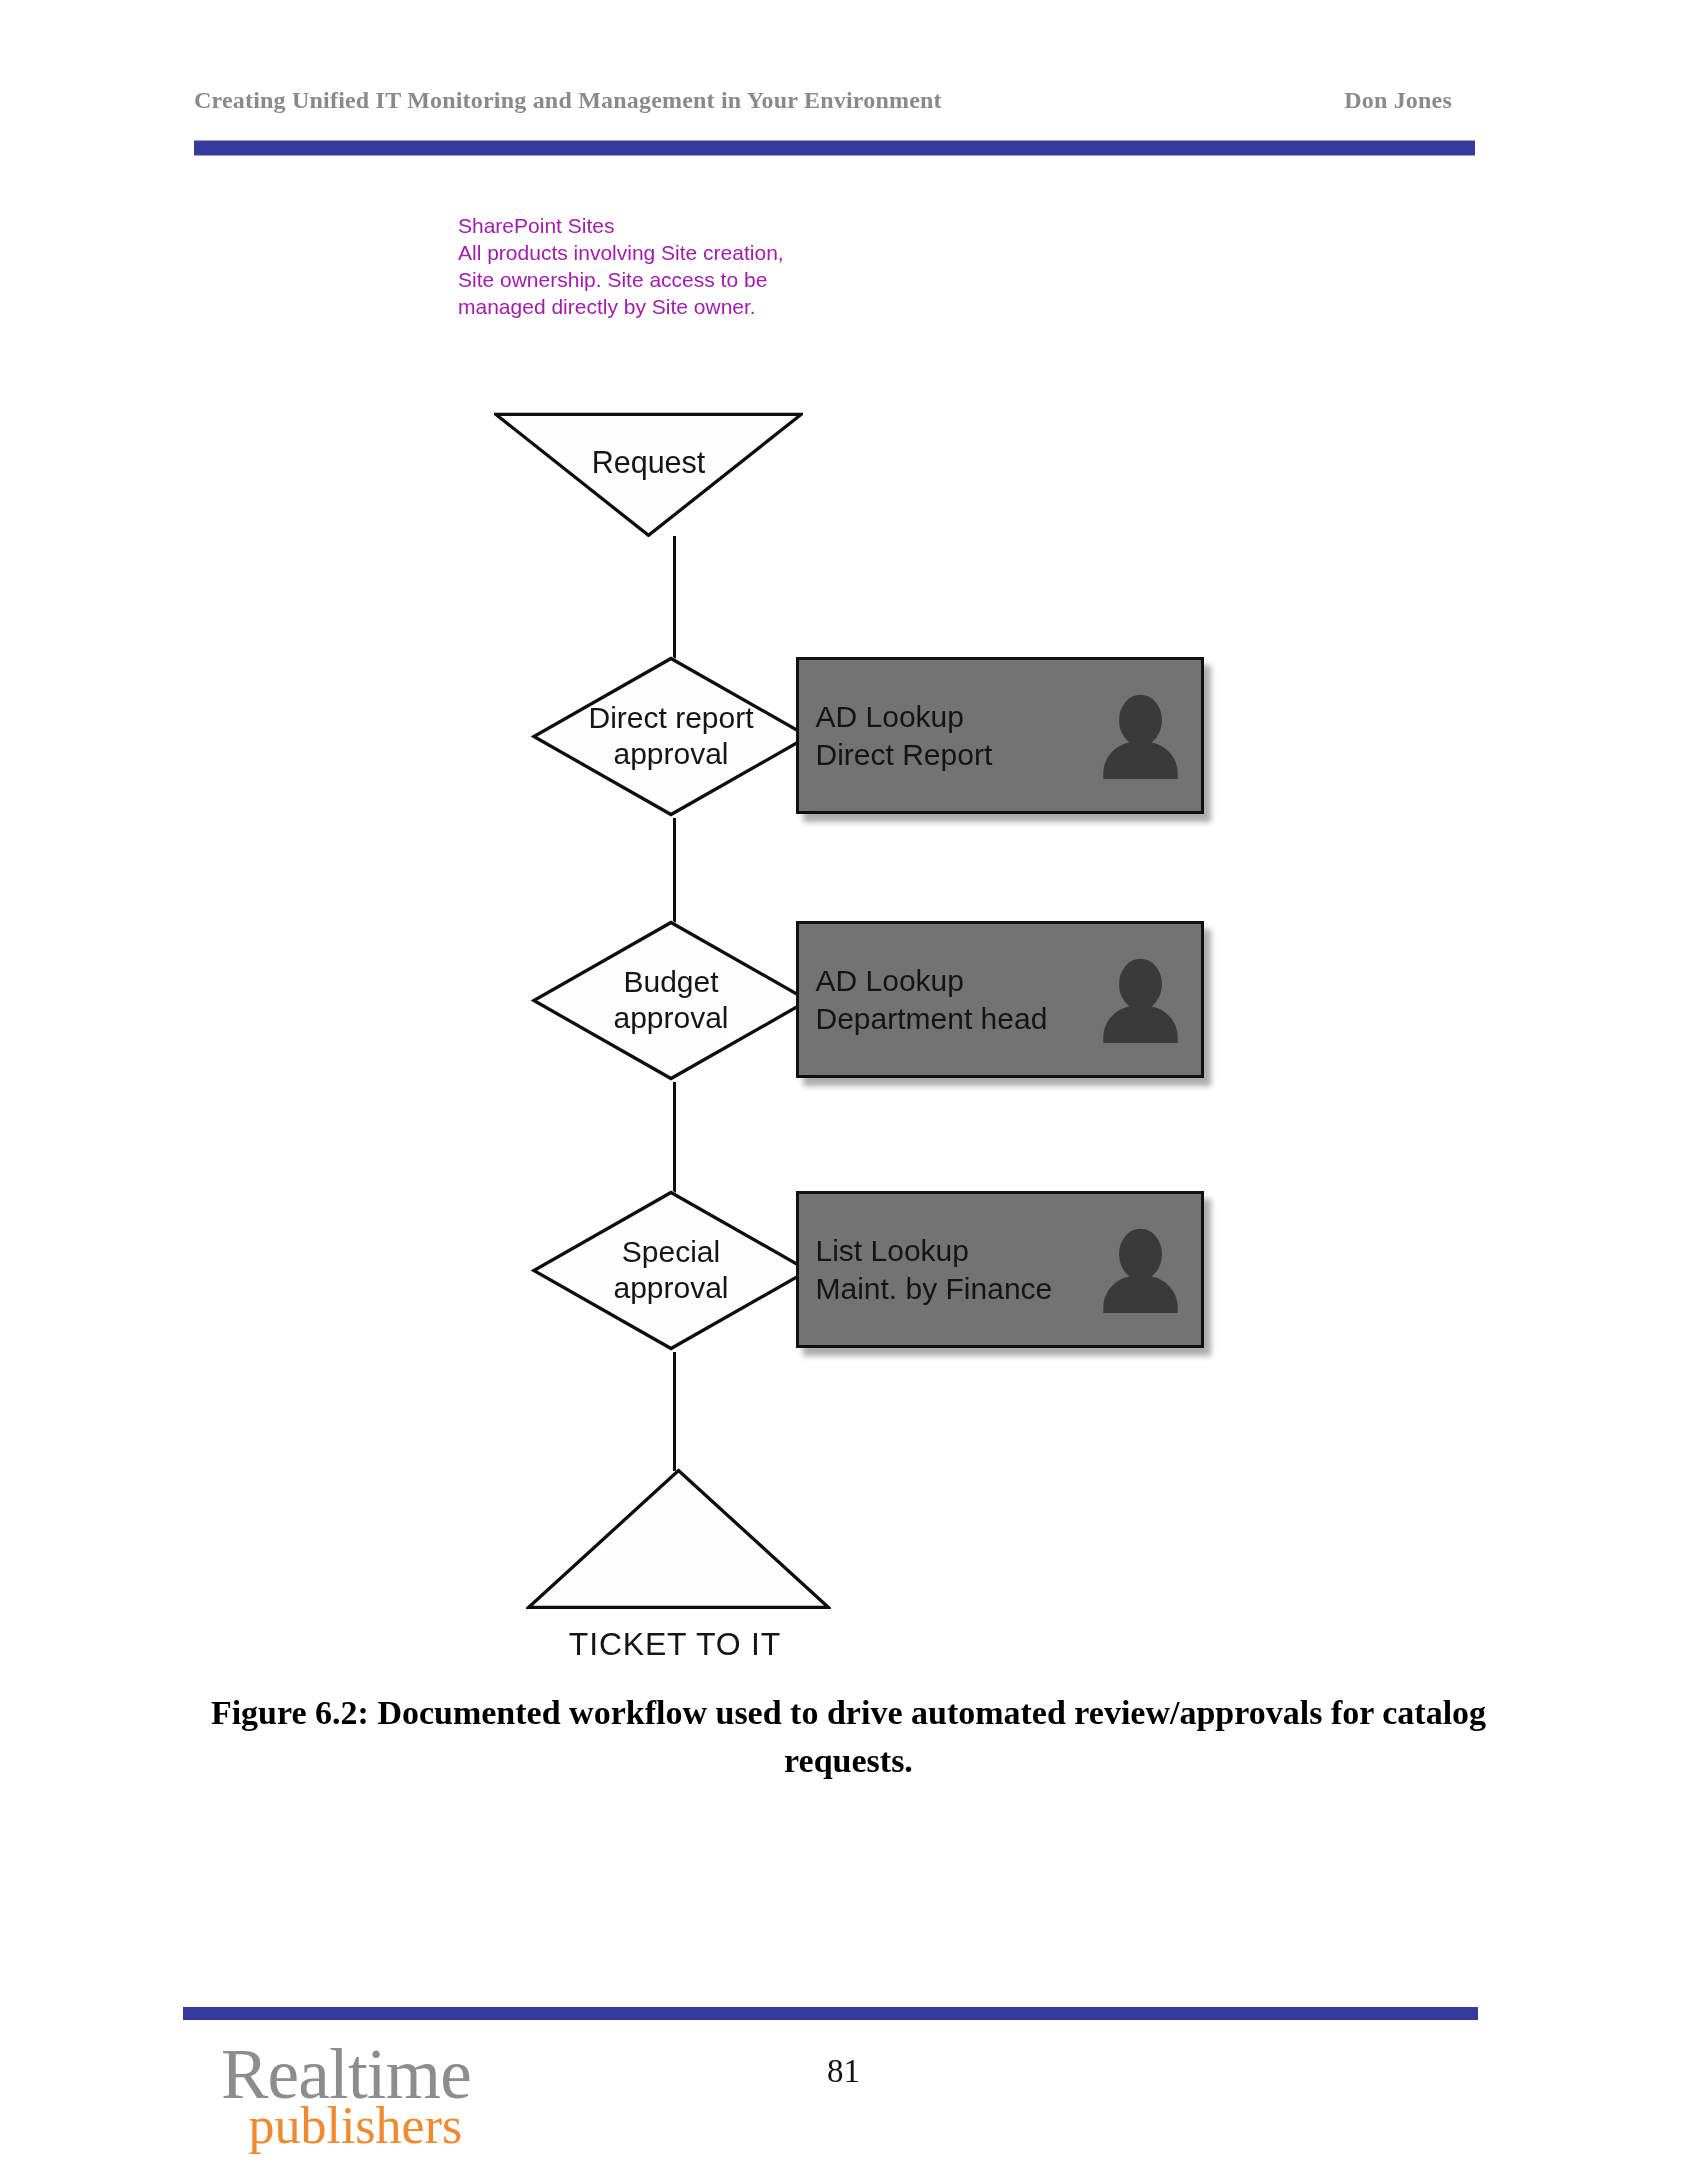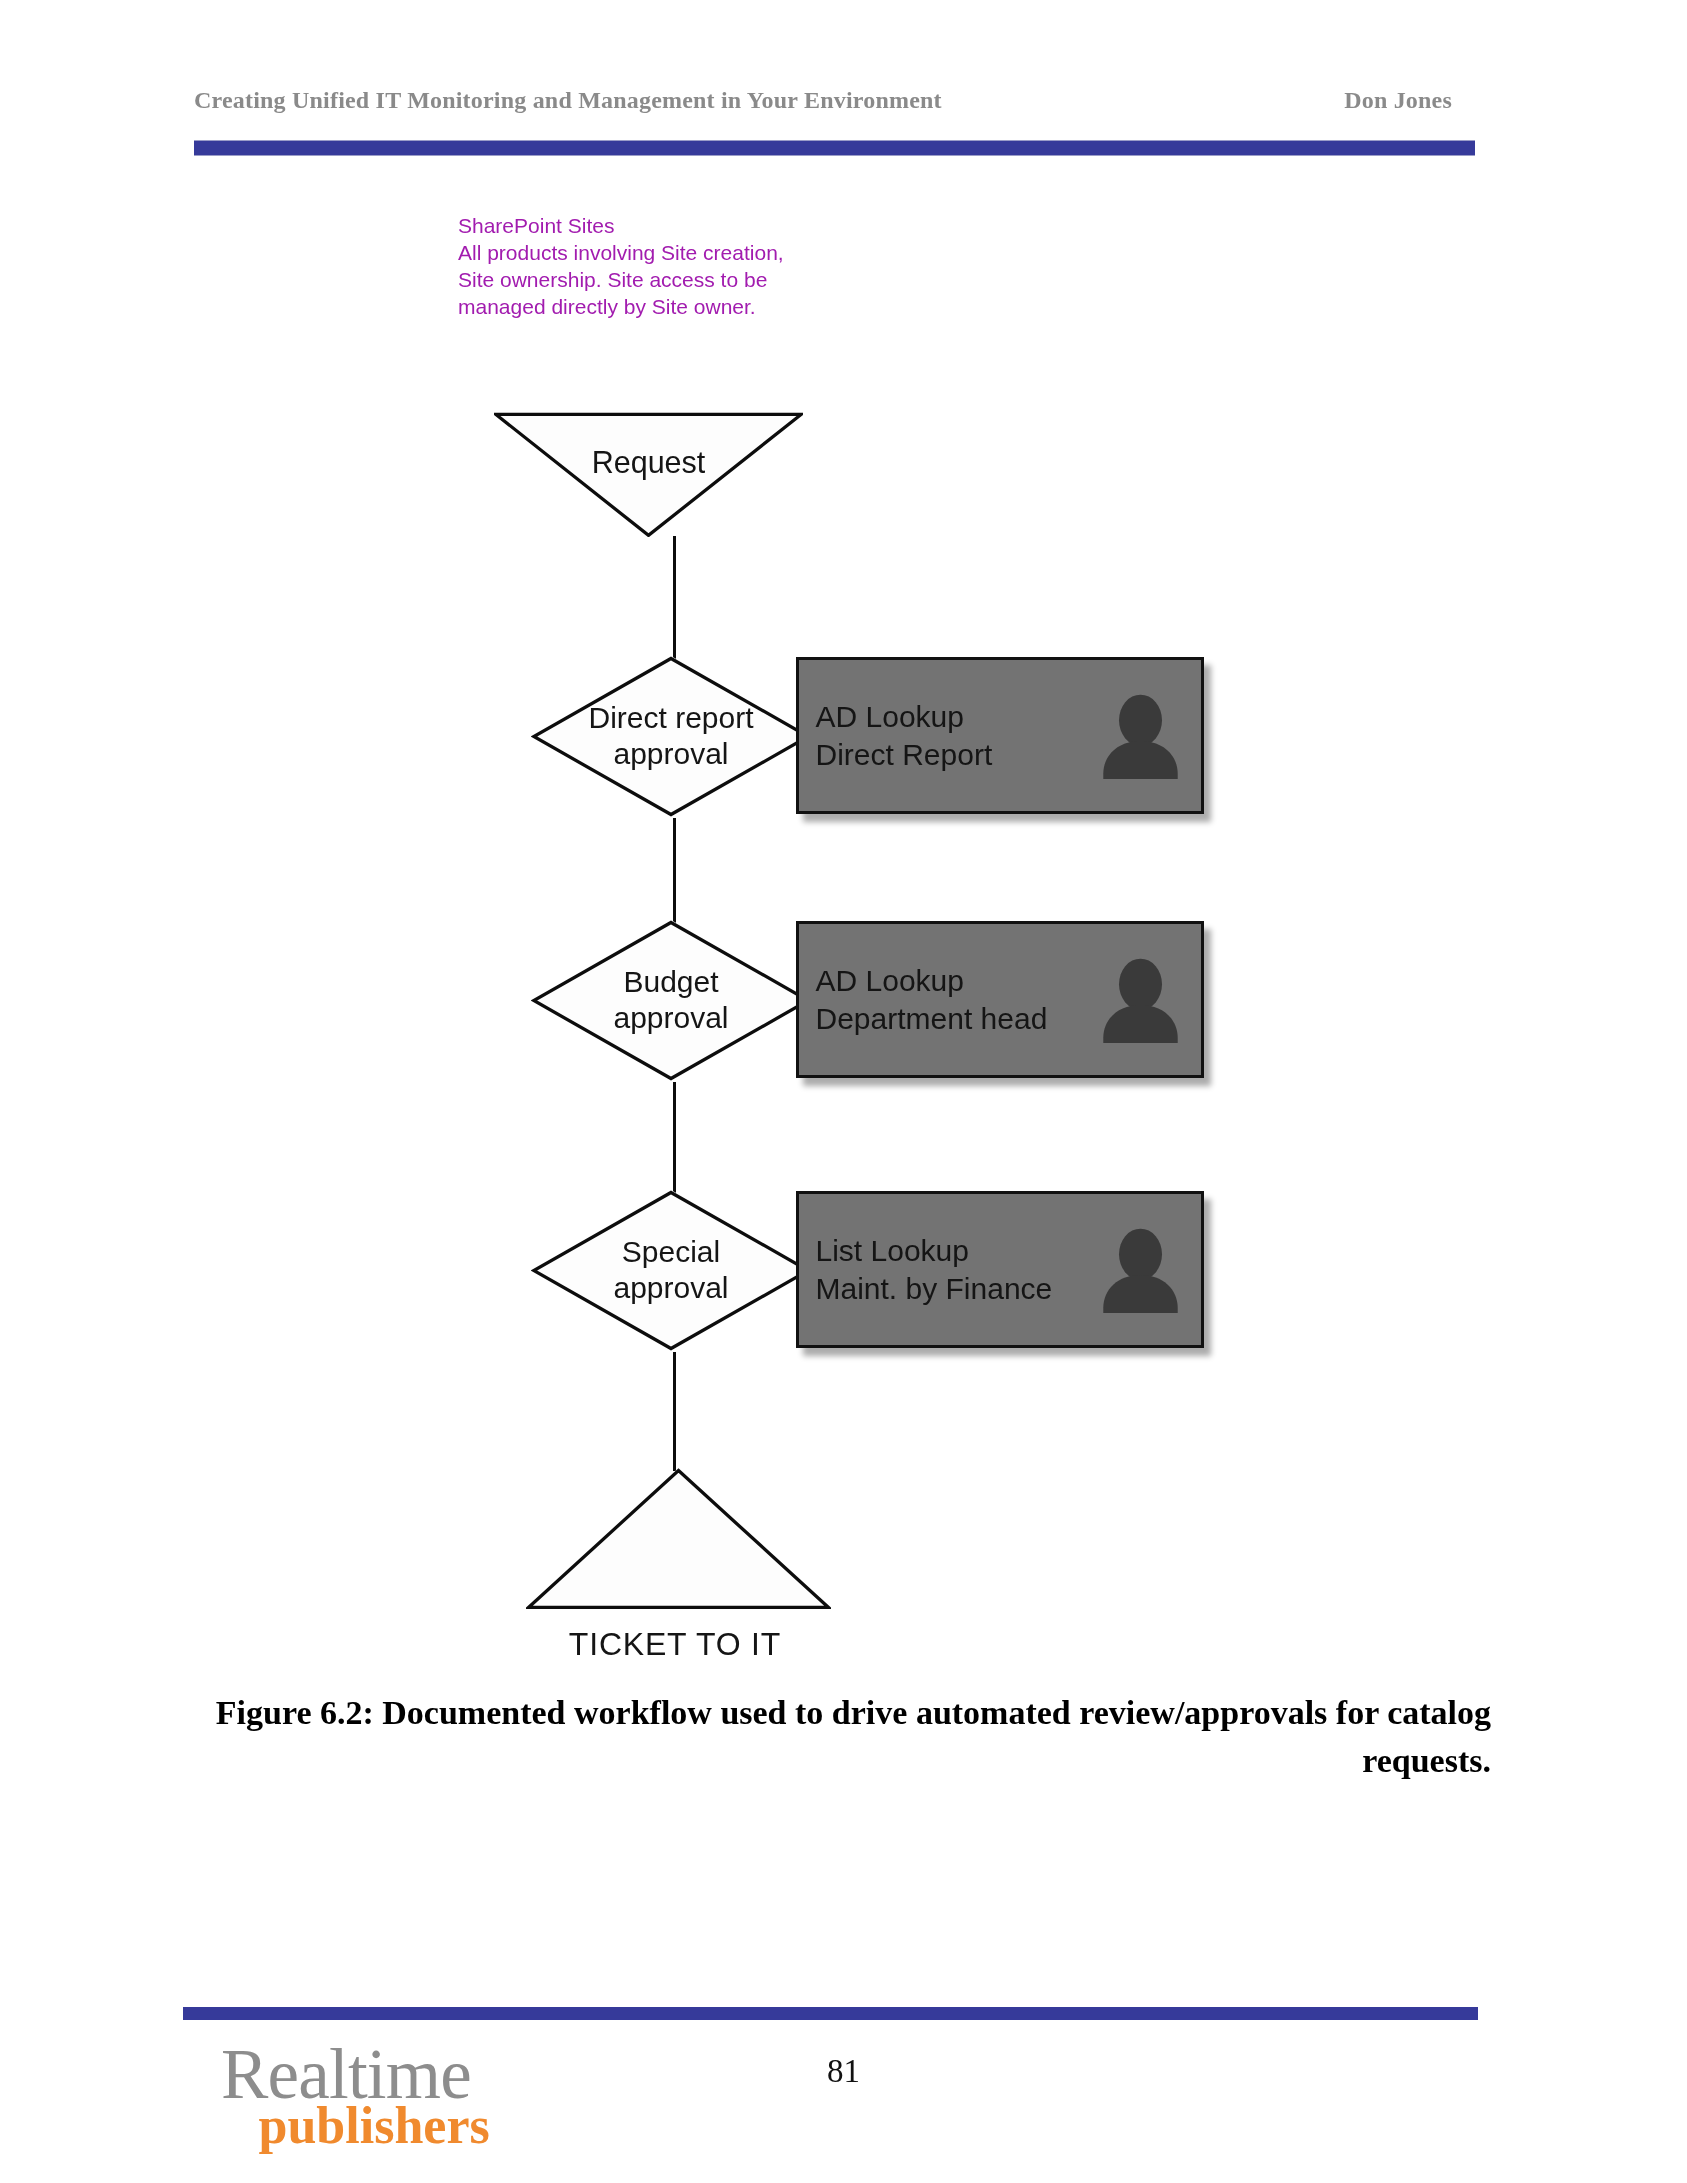--- a/index.html
+++ b/index.html
@@ -109,37 +109,37 @@
   .lookup-text span{display:block;white-space:nowrap;}
   .person{
     width:99px;height:91px;margin-right:11.5px;flex:none;
     display:flex;align-items:center;justify-content:center;
   }
   .person svg{display:block;}
 
   
   .caption{
     position:absolute;left:206px;top:1689px;width:1285px;
-    text-align:right;
+    text-align:center;
     font-family:"Liberation Serif", serif;
     font-weight:bold;font-size:34px;line-height:1.42;color:#000;
   }
 
   
   .rule-bot{
     position:absolute;left:183px;top:2007px;width:1295px;height:13px;
     background:#363a9a;
   }
   .logo{
     position:absolute;left:221px;top:2042px;width:272px;
     font-family:"Liberation Serif", serif;
     line-height:.92;
   }
   .logo .rt{font-size:71px;color:#8d8d8d;letter-spacing:-0.8px;display:block;}
-  .logo .pb{font-size:52px;color:#f08a2e;display:block;text-align:right;padding-right:3.3px;margin-top:-5px;font-weight:bold;}
+  .logo .pb{font-size:52px;color:#f08a2e;display:block;text-align:center;padding-right:3.3px;margin-top:-5px;}
   .pageno{
     position:absolute;left:0;width:1687px;top:2053px;
     text-align:center;font-family:"Liberation Serif", serif;
     font-size:33px;color:#111;
   }
 </style>
 </head>
 <body>
 
 <div class="page">

